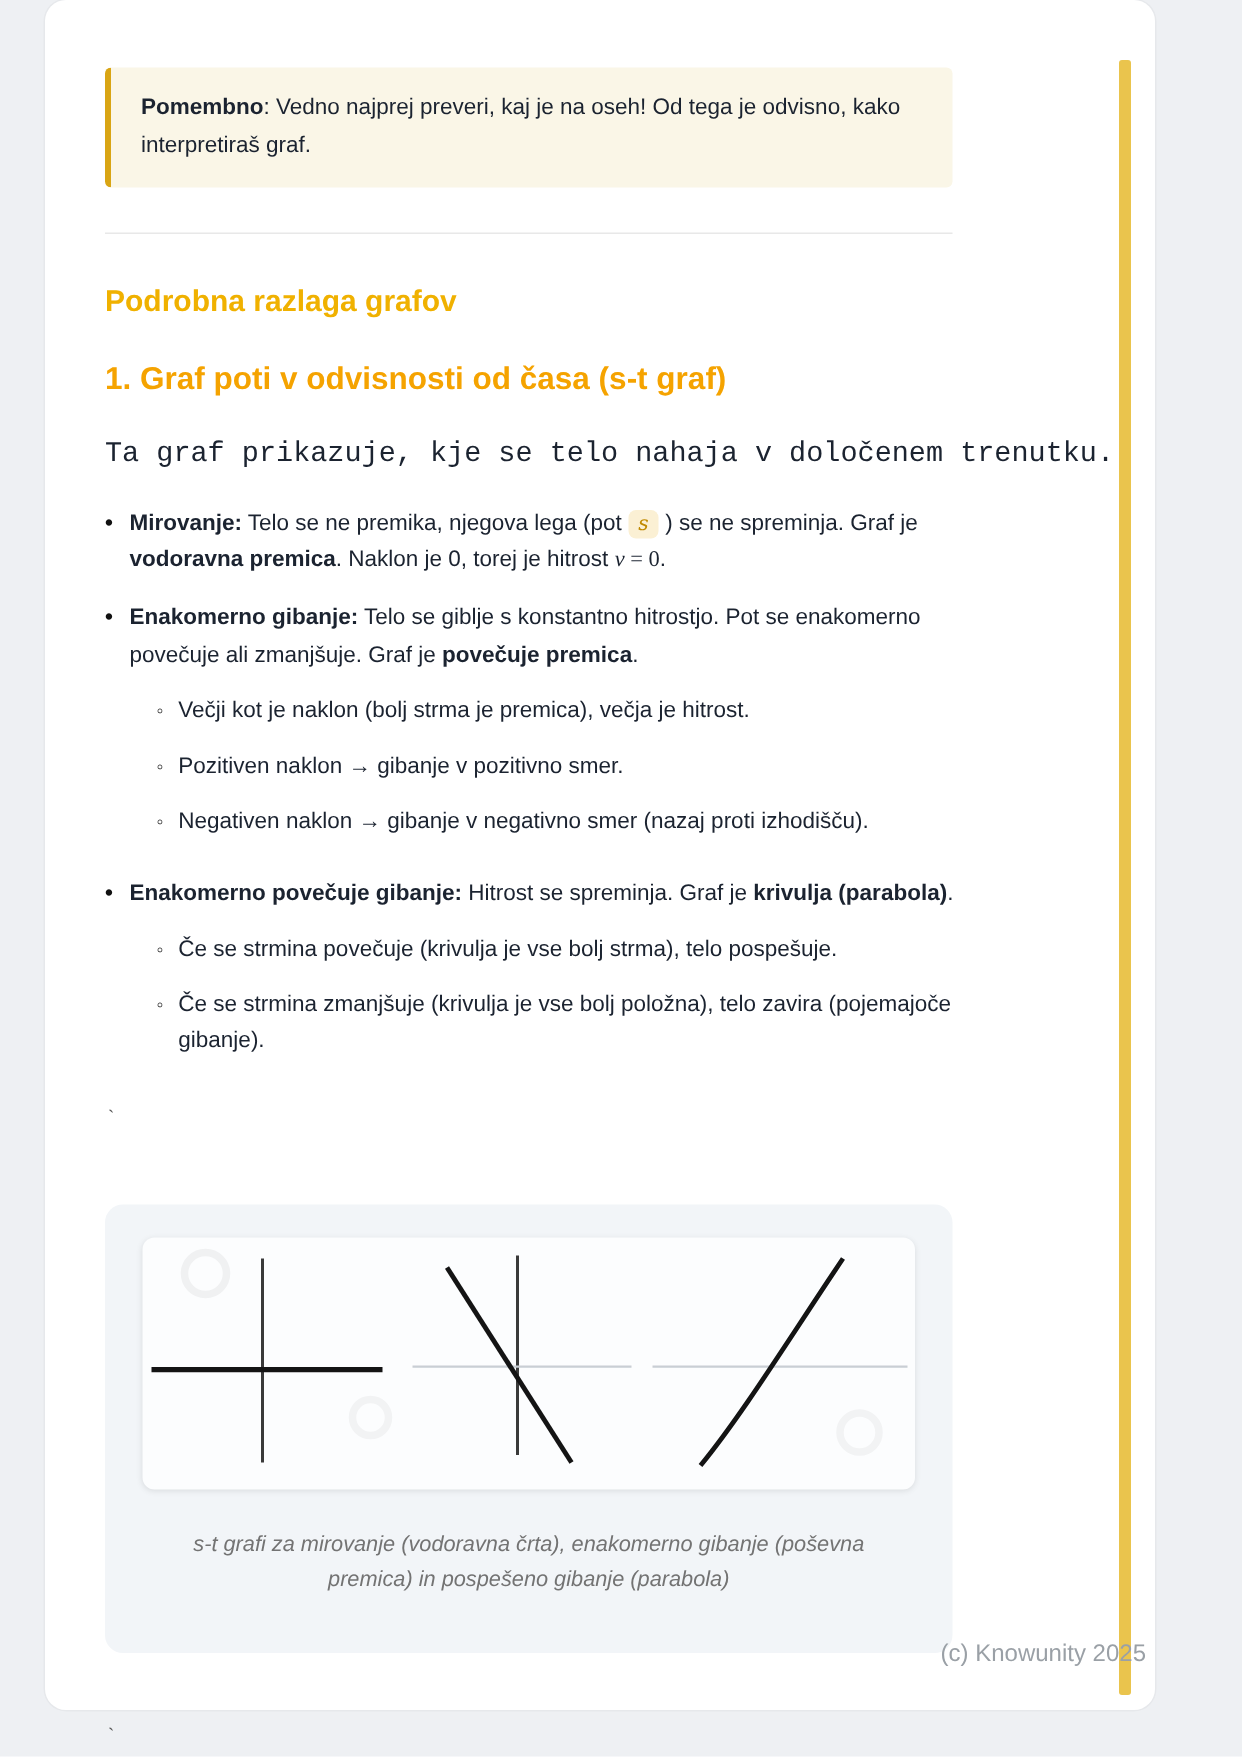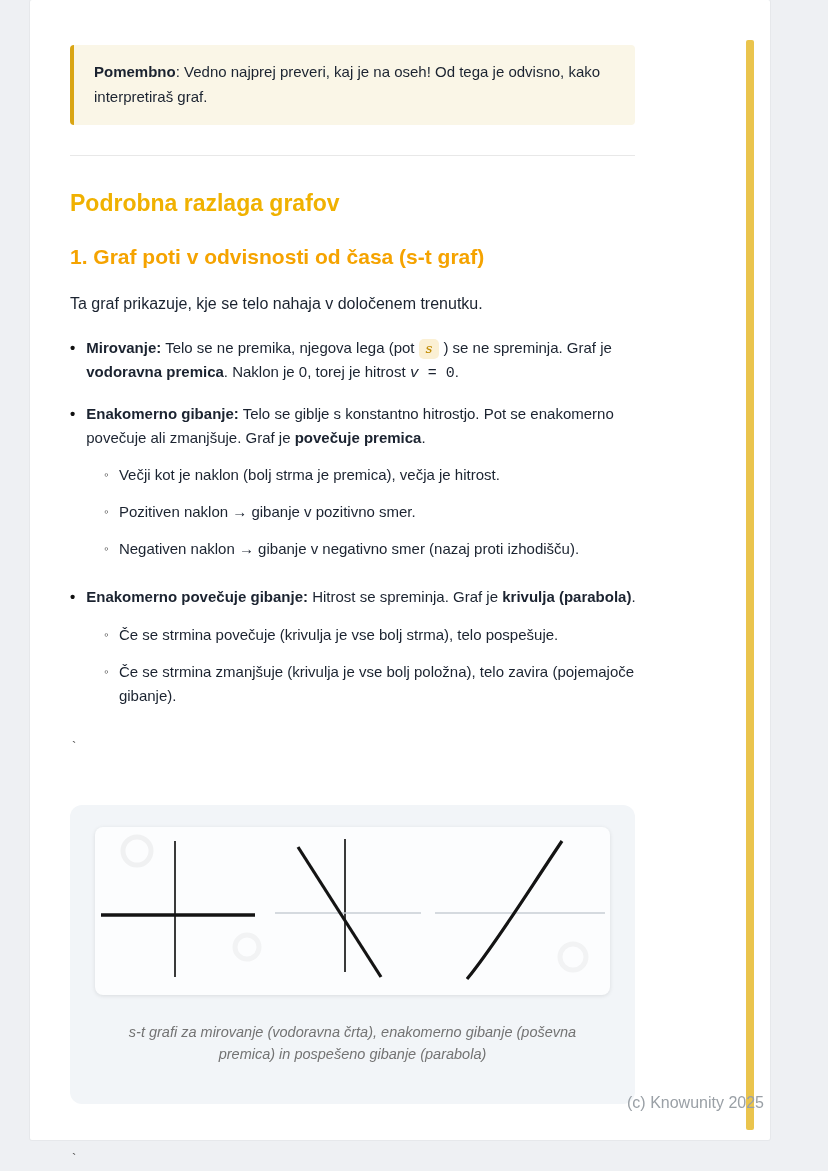--- a/index.html
+++ b/index.html
@@ -9,21 +9,21 @@
     font-family: "Liberation Sans", sans-serif;
     color: #1b2330;
     position: relative;
     overflow: hidden;
   }
   .page {
     position: absolute;
     left: 30px; top: 0;
     width: 740px; height: 1140px;
     background: #ffffff;
-    border-radius: 2px;
+    border-radius: 14px;
     box-shadow: 0 0 0 1px rgba(0,0,0,0.03);
   }
   .edge-strip {
     position: absolute;
     top: 40px; bottom: 10px; right: 16px;
     width: 8px;
     background: #eac44d;
     border-radius: 2px;
     z-index: 1;
   }
@@ -43,34 +43,35 @@
 
   .divider {
     margin: 30px 0 0 40px;
     width: 565px;
     border: none;
     border-top: 1px solid #e8e8e8;
   }
 
   h2.section-heading {
     margin: 34px 0 0 40px;
-    font-size: 23px;
+    font-size: 20px;
     font-weight: 700;
     color: #f0b100;
   }
   h3.sub-heading {
     margin: 28px 0 0 40px;
     font-size: 21px;
     font-weight: 700;
     color: #f5a300;
   }
   p.intro {
     margin: 22px 0 16px 40px;
-    font-size: 16px;
+    font-size: 19px;
     line-height: 1.6;
+    font-family: Liberation Mono, monospace;
   }
 
   .bullets { margin: 20px 0 0 40px; width: 575px; }
   .b-item { display: flex; gap: 11px; margin-top: 15px; font-size: 15px; line-height: 1.62; }
   .b-marker { font-weight: 700; color: #111; flex: 0 0 auto; }
   .b-body b { font-weight: 700; }
   .subs { margin: 4px 0 6px 18px; }
   .sb-item { display: flex; gap: 10px; margin-top: 13px; font-size: 15px; line-height: 1.6; }
   .sb-marker { color: #333; flex: 0 0 auto; font-size: 13px; padding-top: 2px; }
 
@@ -80,21 +81,21 @@
     color: #c08a00;
     border-radius: 5px;
     padding: 0 7px;
     margin: 0 4px;
     font-family: "DejaVu Serif", serif;
     font-style: italic;
     font-size: 13.5px;
     line-height: 1.45;
     vertical-align: baseline;
   }
-  .math { font-family: Liberation Mono, monospace; }
+  .math { font-family: Liberation Serif, serif; }
   .math .var { font-style: italic; }
 
   .stray-tick {
     margin: 26px 0 0 42px;
     font-size: 13px;
     color: #555;
     line-height: 1;
   }
   .stray-tick.second { margin-top: 48px; }
 

